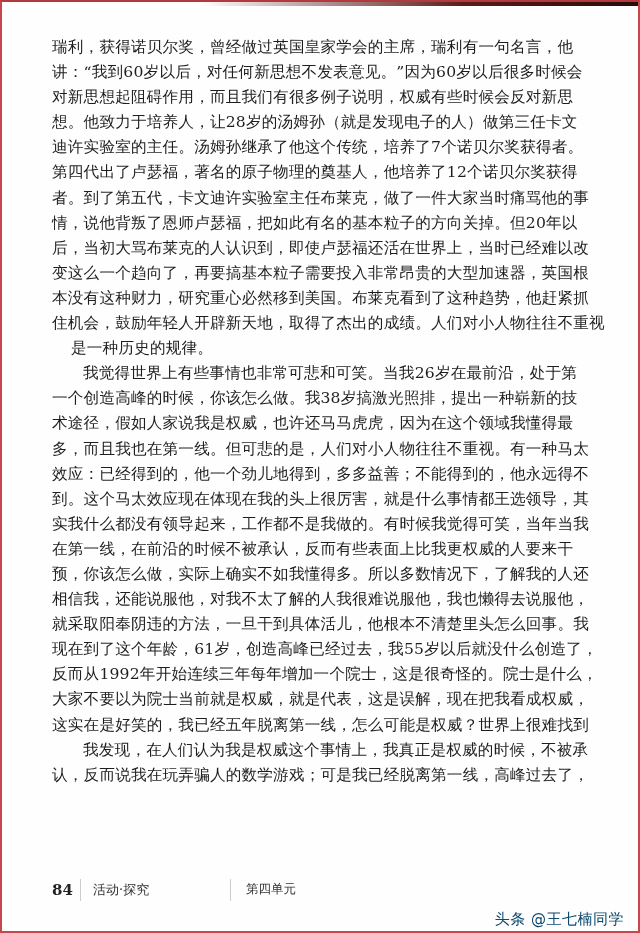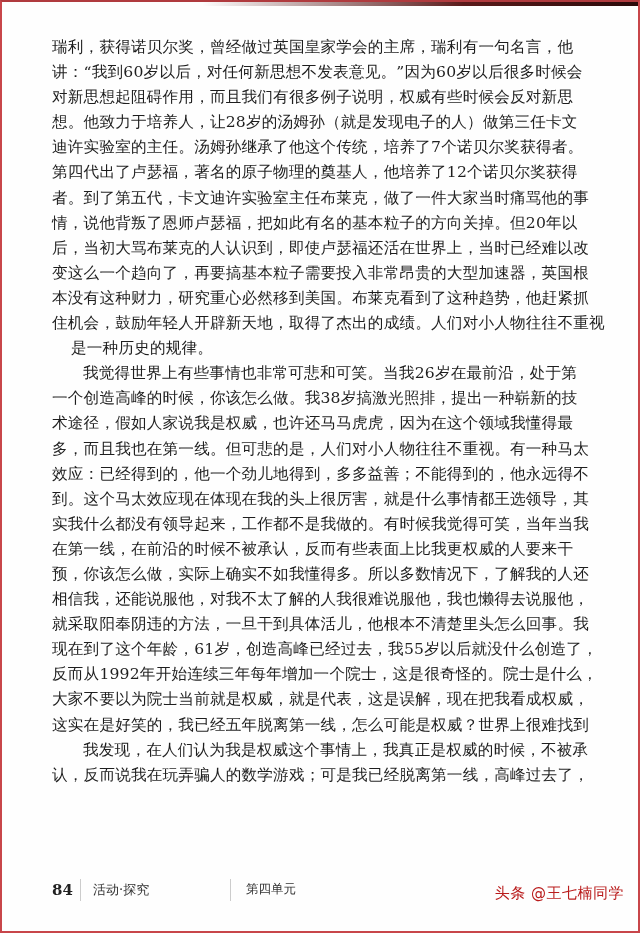--- a/index.html
+++ b/index.html
@@ -28,23 +28,23 @@
   .line.indent { padding-left:31px; }
   .footer {
     position:absolute; top:877px; left:0; width:640px; height:24px;
     font-size:13px; color:#333;
   }
   .page-num { position:absolute; left:50px; top:2px; font-weight:bold; font-size:15px; color:#222; }
   .sep { position:absolute; top:0; width:1px; height:22px; background:#ccc; }
   .section { position:absolute; left:91px; top:2px; font-size:13px; }
   .unit { position:absolute; left:236px; top:2px; font-size:12.5px;margin-left:8px; }
   .watermark {
-    position:absolute; right:14px; bottom:28px;
+    position:absolute; right:14px; bottom:2px;
     font-family:"DejaVu Sans", "Liberation Sans", sans-serif;
-    font-size:15px; color:#b91c1c; letter-spacing:0.5px;
+    font-size:15px; color:#0c4a6e; letter-spacing:0.5px;
     text-shadow:0 0 3px #fff, 0 0 2px #fff;
   }
 </style>
 </head>
 <body>
 
 <div class="page">
   <div class="top-shadow"></div>
 
   <div class="body-text">

